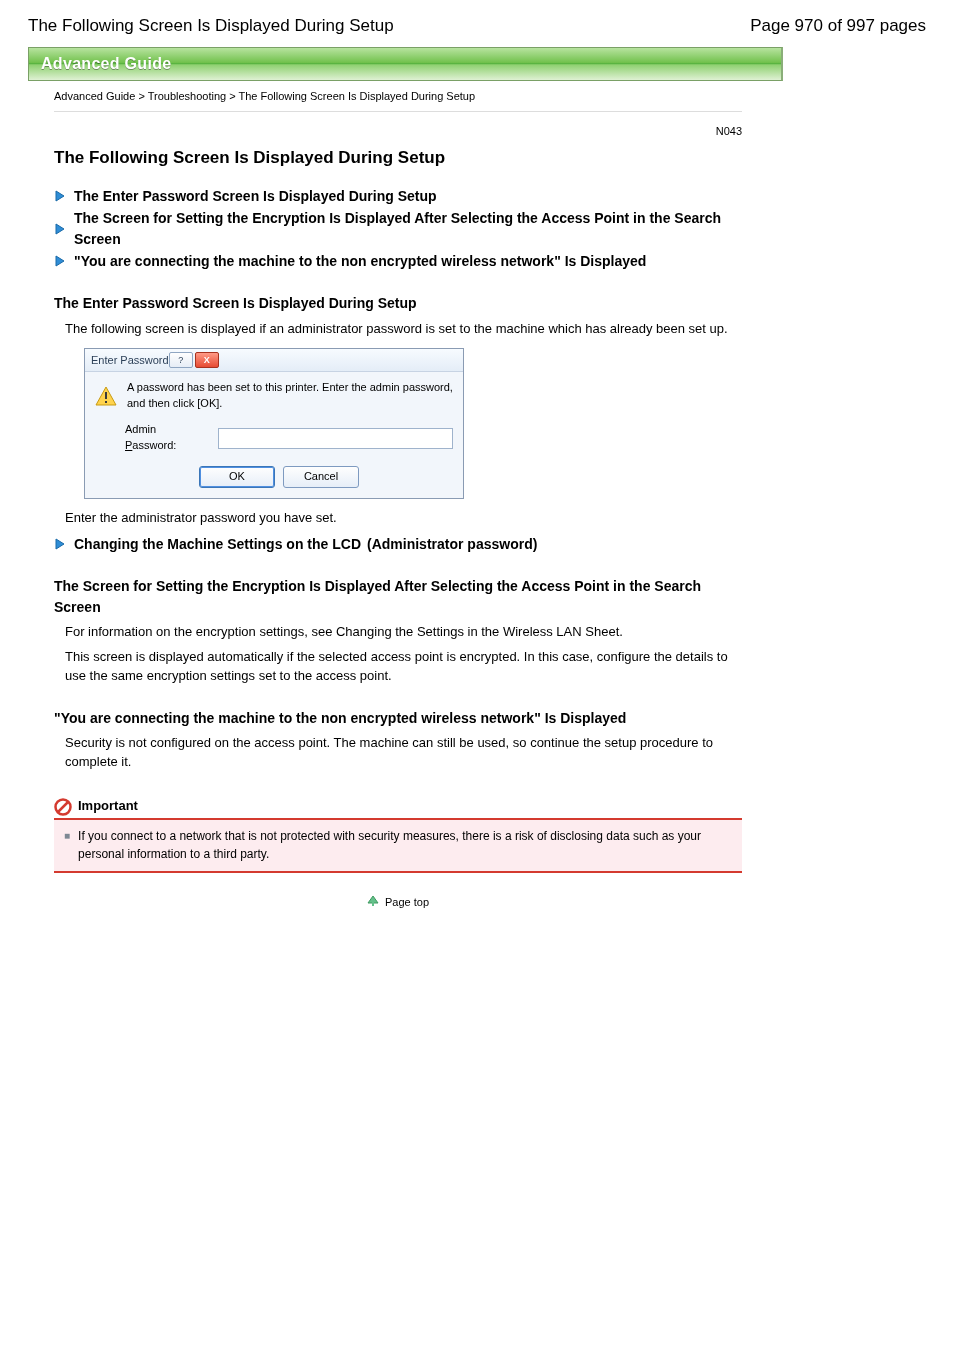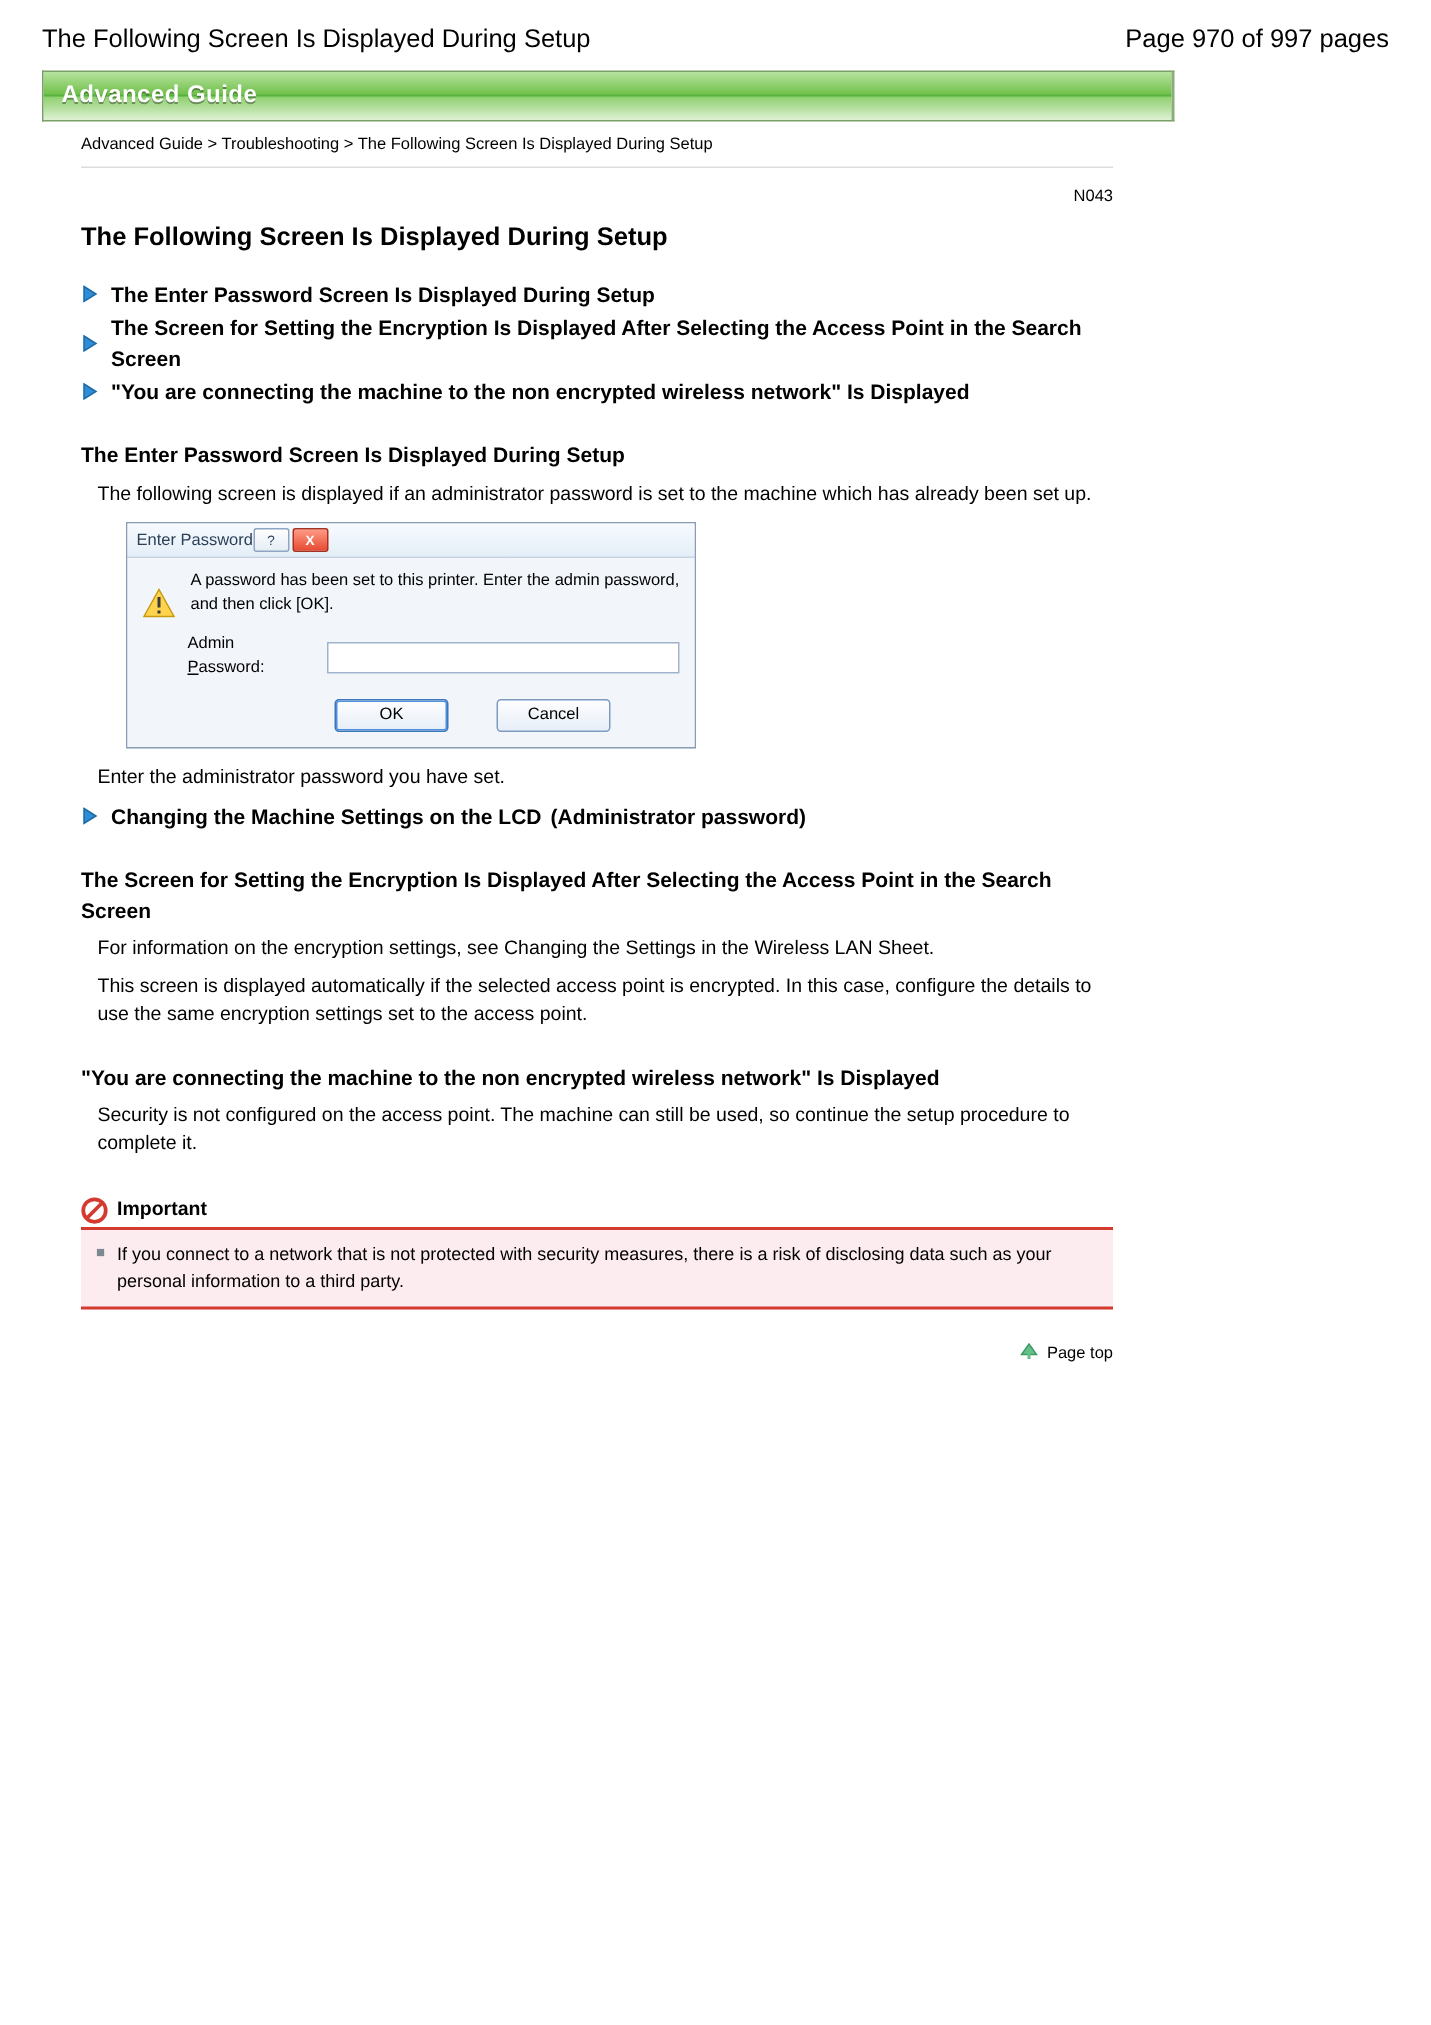--- a/index.html
+++ b/index.html
@@ -82,36 +82,36 @@
     width: 22px; height: 14px; border: 1px solid #8fa6c2; border-radius: 2px;
     display: flex; align-items: center; justify-content: center;
     background: linear-gradient(to bottom,#fefefe,#e6edf6);
     font-size: 9px; color: #2b3f57; line-height: 1;
   }
   .ctrl.close {
     background: linear-gradient(to bottom,#ff9a86,#e64b33);
     border-color: #a8321f; color: #fff; font-weight: bold;
   }
   .dlg-body { padding: 8px 10px 10px 10px; background: #f2f6fb; }
-  .dlg-msg { display: flex; gap: 10px; align-items: flex-end; margin-bottom: 10px; }
+  .dlg-msg { display: flex; gap: 10px; align-items: center; margin-bottom: 10px; }
   .warn-icon {
     width: 22px; height: 20px; flex: 0 0 22px;
   }
   .field-row { display: flex; align-items: center; gap: 8px; margin: 4px 0 12px 30px; }
   .field-row input {
     width: 230px; height: 17px; border: 1px solid #9fb3cc; background: #fff;
     font-size: 11px; padding: 1px 3px;
   }
   .btn-row { display: flex; gap: 8px; margin-left: 104px; }
   .btn {
     width: 74px; height: 20px;
     border: 1px solid #7e9ac0; border-radius: 3px;
     background: linear-gradient(to bottom,#fefefe,#e6eef8);
     font-size: 11px; cursor: default;
-    display: flex; align-items: center; justify-content: center; margin-left: 24px;
+    display: flex; align-items: center; justify-content: center;
   }
   .btn.default { box-shadow: 0 0 0 1px #4f8fe0 inset; border-color:#3b76b8; }
   .underline-char { text-decoration: underline; }
 
   
   .important-wrap { margin-top: 26px; }
   .important-head {
     display: flex; align-items: center; gap: 6px;
     border-bottom: 2px solid #d43a2f;
     padding-bottom: 2px;
@@ -120,21 +120,21 @@
   .important-body {
     background: #fdecef;
     padding: 8px 10px;
     border-bottom: 2px solid #d43a2f;
     font-size: 12px;
     display: flex; gap: 8px;
   }
   .bullet { color: #7d8893; font-size: 10px; line-height: 1.6; }
   .page-top {
     margin-top: 2px;
-    display: flex; justify-content: flex-end; gap: 6px;
+    display: flex; justify-content: center; gap: 6px;
     font-size: 11px;
   }
   .pt-arrow { width: 12px; height: 12px; }
 </style>
 </head>
 <body>
 
 <div class="page">
 
   <div class="top-row">

